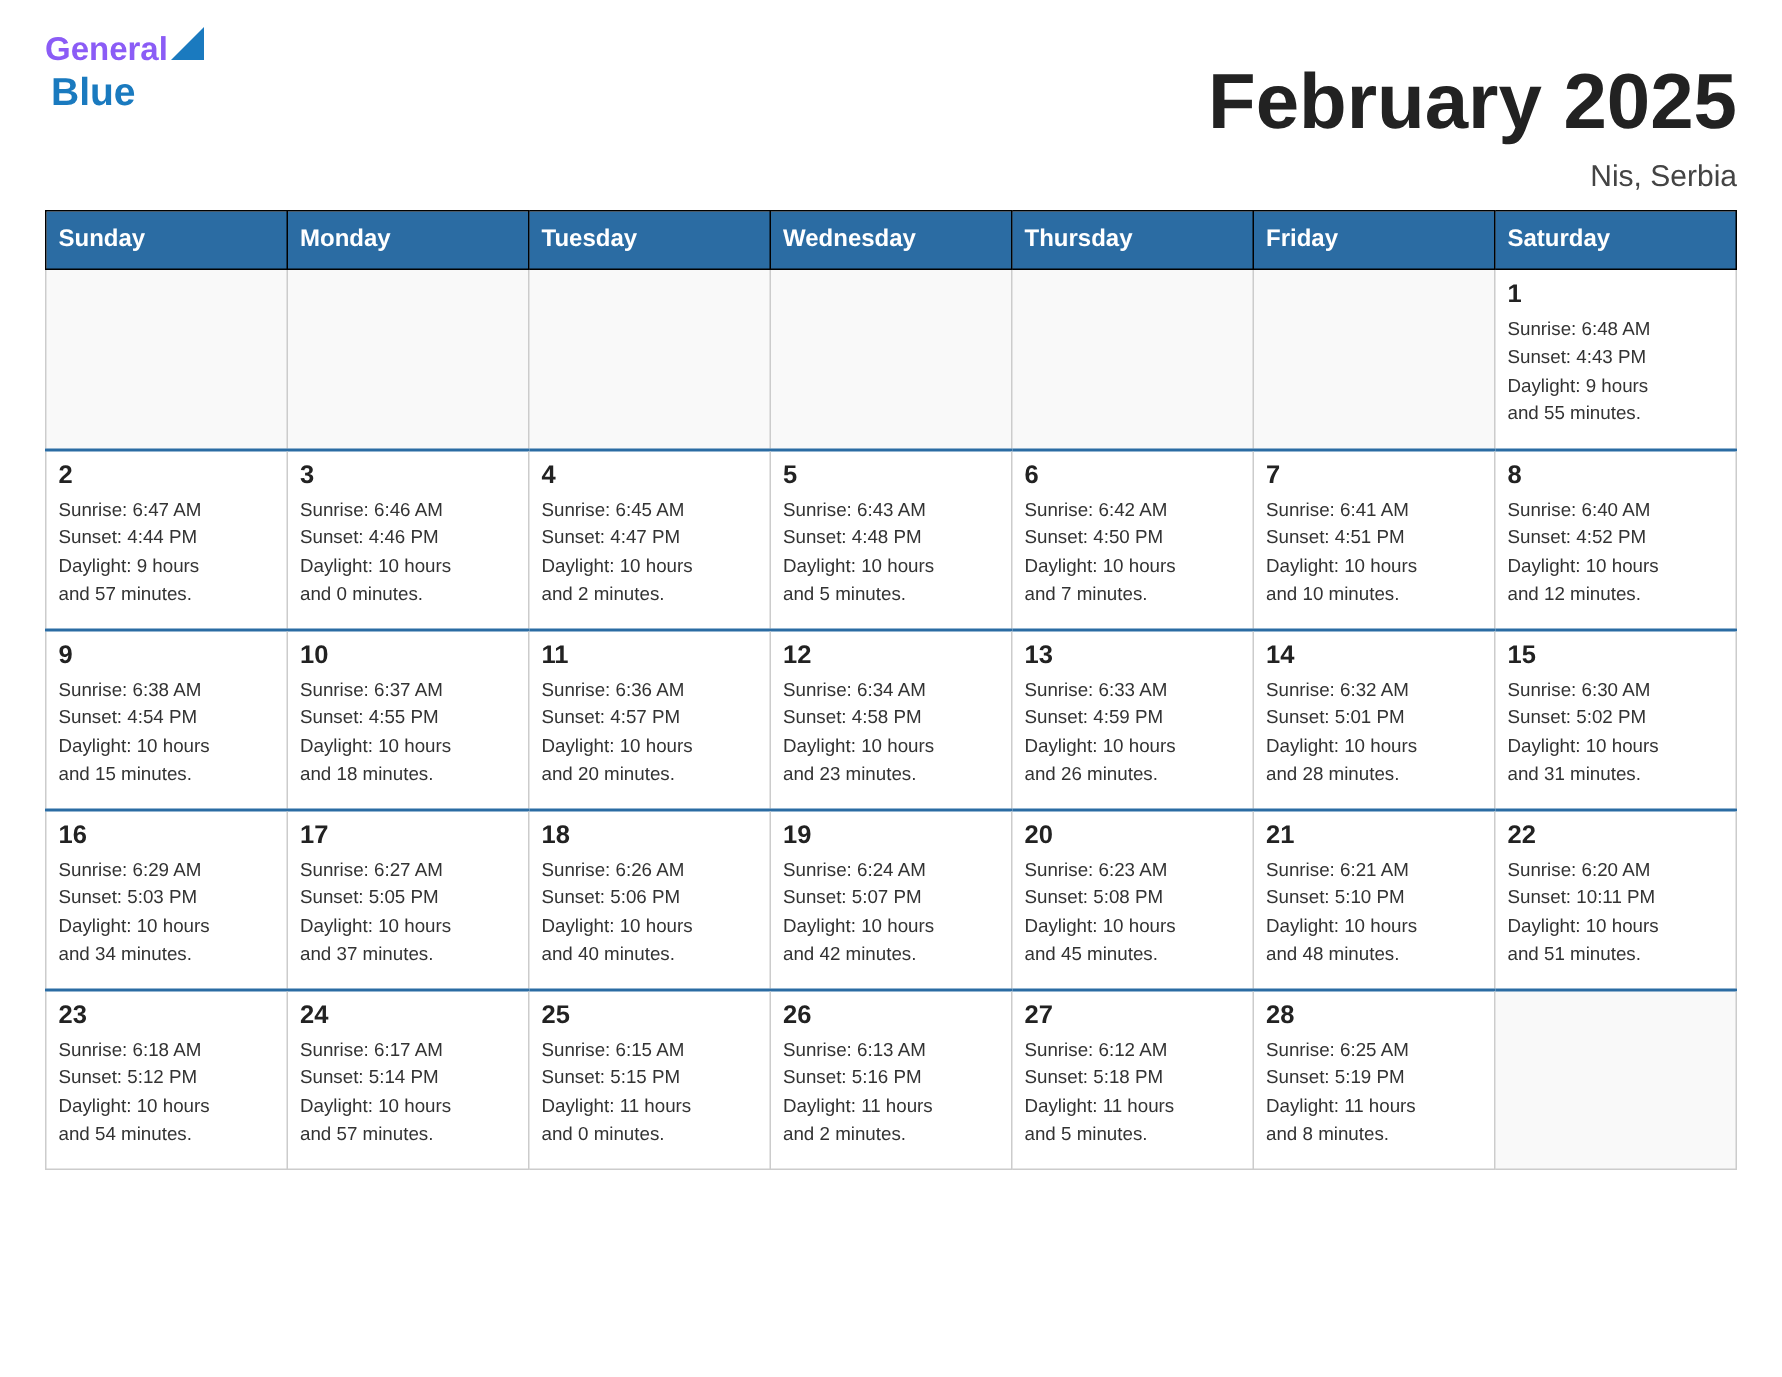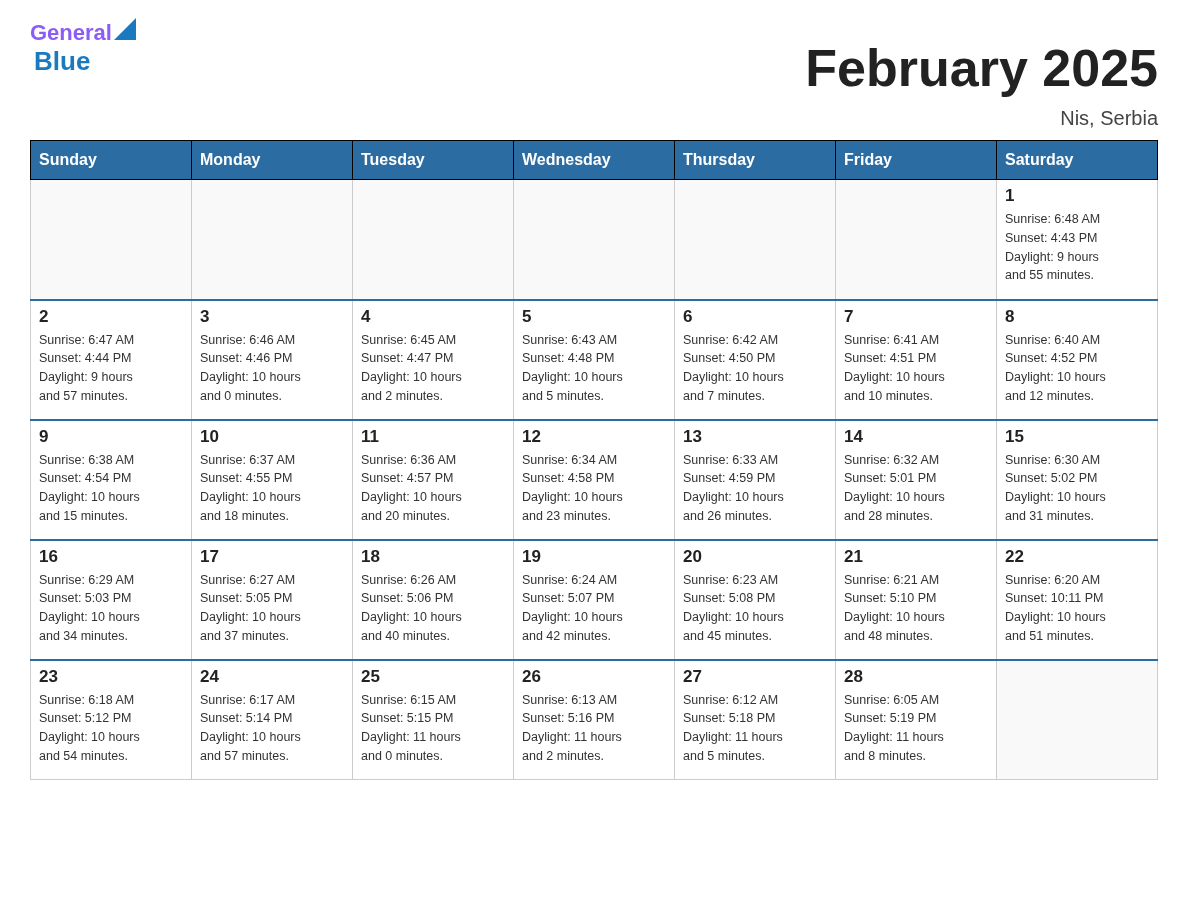--- a/index.html
+++ b/index.html
@@ -328,21 +328,21 @@
         </td>
         <td>
           <div class="day-number">27</div>
           <div class="day-info" style="white-space: pre-line;">Sunrise: 6:12 AM
 Sunset: 5:18 PM
 Daylight: 11 hours
 and 5 minutes.</div>
         </td>
         <td>
           <div class="day-number">28</div>
-          <div class="day-info" style="white-space: pre-line;">Sunrise: 6:05 AM
+          <div class="day-info" style="white-space: pre-line;">Sunrise: 6:25 AM
 Sunset: 5:19 PM
 Daylight: 11 hours
 and 8 minutes.</div>
         </td>
         <td class="empty"></td>
       </tr>
     </tbody>
 </table>
 
 </body></html>

